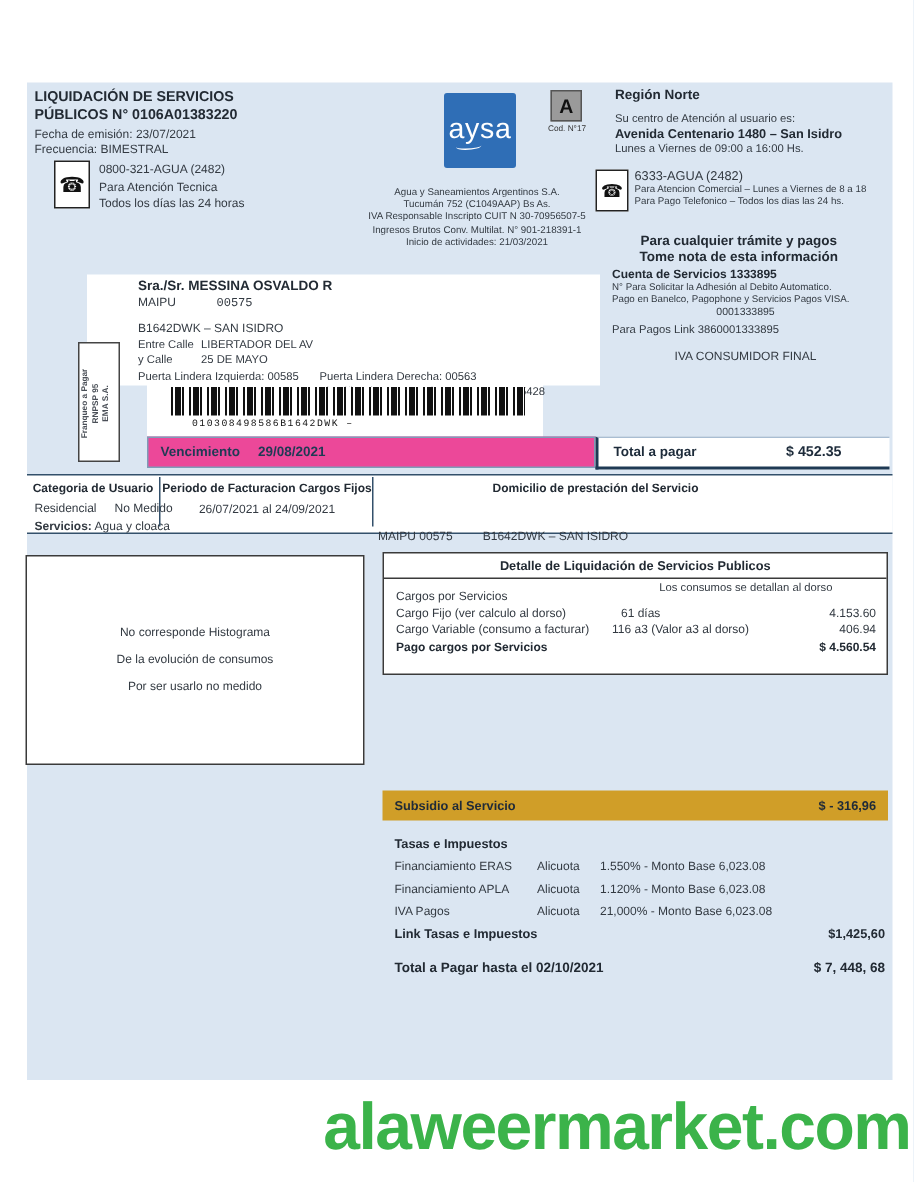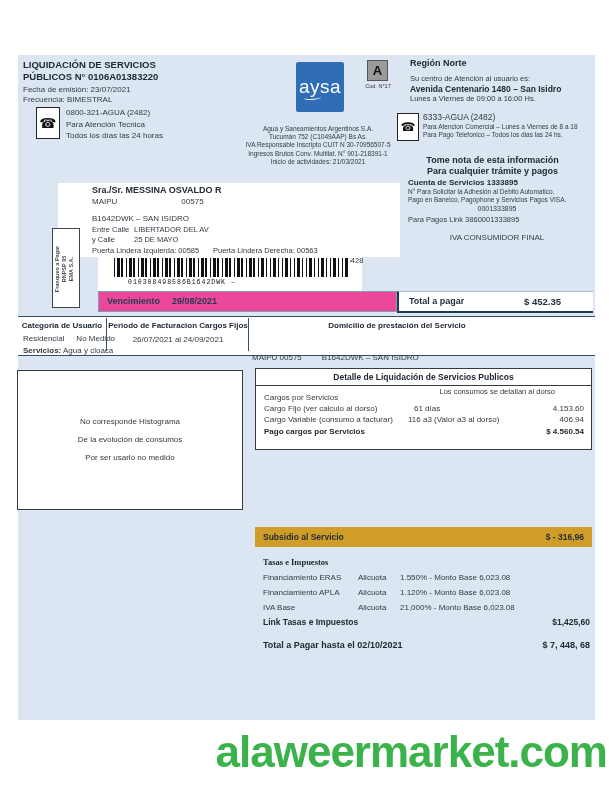--- a/index.html
+++ b/index.html
@@ -107,37 +107,37 @@
   </div>
   <div class="abs phonebox" style="left:397px; top:113px; width:22px; height:28px; font-size:12px;">
       <span>☎</span>
     </div>
   <div class="abs" style="left:423px; top:112px;">
     <div class="t85">6333-AGUA (2482)</div>
     <div class="t65">Para Atencion Comercial – Lunes a Viernes de 8 a 18</div>
     <div class="t65">Para Pago Telefonico – Todos los dias las 24 hs.</div>
   </div>
   <div class="abs ctr" style="left:400px; top:155px; width:185px; color:#222a33;">
+    <div class="b t9">Para cualquier trámite y pagos</div>
     <div class="b t9">Tome nota de esta información</div>
-    <div class="b t9">Para cualquier trámite y pagos</div>
   </div>
   <div class="abs b t8" style="left:408px; top:178px; color:#222a33;">Cuenta de Servicios  1333895</div>
   <div class="abs" style="left:408px; top:188px; width:178px;">
     <div class="t65">N° Para Solicitar la Adhesión al Debito Automatico.</div>
     <div class="t65">Pago en Banelco, Pagophone y Servicios Pagos VISA.</div>
     <div class="t7 ctr">0001333895</div>
     <div class="t75" style="margin-top:2px;">Para Pagos Link  3860001333895</div>
   </div>
   <div class="abs t8 ctr" style="left:408px; top:233px; width:178px;">IVA CONSUMIDOR FINAL</div>
 
   <div class="abs whitebox" style="left:58px; top:183px; width:342px; height:74px;"></div>
   <div class="abs whitebox" style="left:98px; top:252px; width:264px; height:40px;"></div>
   <div class="abs b t9" style="left:92px; top:185px; color:#222a33;">Sra./Sr. MESSINA OSVALDO R</div>
   <div class="abs t8" style="left:92px; top:197px;">
-    <span>MAIPU</span><span style="margin-left:64px;">00575</span>
+    <span>MAIPU</span><span style="margin-left:27px;font-family:Liberation Mono, monospace;">00575</span>
   </div>
   <div class="abs t8" style="left:92px; top:214px;">B1642DWK – SAN ISIDRO</div>
   <div class="abs t75" style="left:92px; top:225px;">
     <span style="display:inline-block; width:42px;">Entre Calle</span><span>LIBERTADOR DEL AV</span>
   </div>
   <div class="abs t75" style="left:92px; top:235px;">
     <span style="display:inline-block; width:42px;">y  Calle</span><span>25 DE MAYO</span>
   </div>
   <div class="abs t75" style="left:92px; top:246px;">Puerta Lindera Izquierda: 00585</div>
   <div class="abs t75" style="left:213px; top:246px;">Puerta Lindera Derecha:  00563</div>
@@ -205,33 +205,33 @@
     <div class="abs b t8" style="left:8px; top:58px; color:#222a33;">Pago cargos por Servicios</div>
     <div class="abs b t8" style="right:7px; top:58px; color:#222a33;">$ 4.560.54</div>
   </div>
 
   <div class="abs goldband" style="left:255px; top:527px; width:337px; height:20px;">
     <span class="b t85">Subsidio al Servicio</span>
     <span class="b t85">$ - 316,96</span>
   </div>
 
   <div class="abs" style="left:255px; top:555px; width:337px; height:110px;">
-    <div class="abs b t85" style="left:8px; top:2px; color:#222a33;font-family:Liberation Serif, serif;">Tasas e Impuestos</div>
+    <div class="abs b t85" style="left:8px; top:2px; color:#222a33;">Tasas e Impuestos</div>
     <div>
       <div class="abs t8" style="left:8px; top:18px;">Financiamiento ERAS</div>
       <div class="abs t8" style="left:103px; top:18px;">Alicuota</div>
       <div class="abs t8" style="left:145px; top:18px;">1.550% - Monto Base 6,023.08</div>
     </div>
     <div>
       <div class="abs t8" style="left:8px; top:33px;">Financiamiento APLA</div>
       <div class="abs t8" style="left:103px; top:33px;">Alicuota</div>
       <div class="abs t8" style="left:145px; top:33px;">1.120% - Monto Base 6,023.08</div>
     </div>
     <div>
-      <div class="abs t8" style="left:8px; top:48px;">IVA Base</div>
+      <div class="abs t8" style="left:8px; top:48px;">IVA Pagos</div>
       <div class="abs t8" style="left:103px; top:48px;">Alicuota</div>
       <div class="abs t8" style="left:145px; top:48px;">21,000% - Monto Base 6,023.08</div>
     </div>
     <div class="abs b t85" style="left:8px; top:62px; color:#222a33;">Link Tasas e Impuestos</div>
     <div class="abs b t85" style="right:2px; top:62px; color:#222a33;">$1,425,60</div>
     <div class="abs b t9" style="left:8px; top:85px; color:#222a33;">Total a Pagar hasta el 02/10/2021</div>
     <div class="abs b t9" style="right:2px; top:85px; color:#222a33;">$ 7, 448, 68</div>
   </div>
 
   <div class="abs watermark" style="left:0; top:727px;">alaweermarket.com</div>

